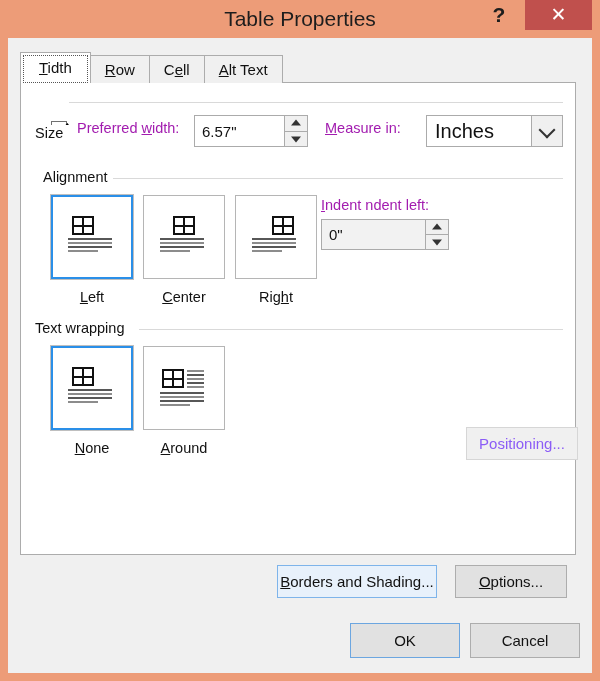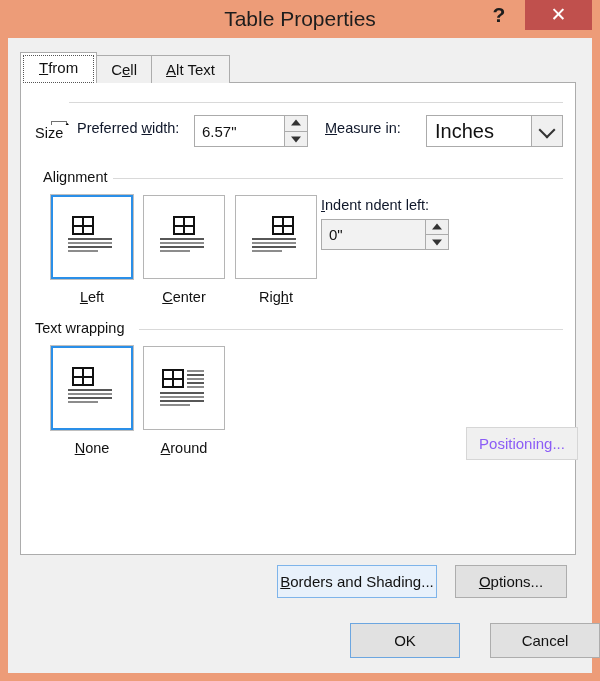--- a/index.html
+++ b/index.html
@@ -147,21 +147,21 @@
   .group-rule {
     position: absolute;
     height: 1px;
     background: #D9D9D9;
   }
 
   
   .lbl {
     position: absolute;
     font-size: 14.5px;
-    color: #0f172a;
+    color: #a21caf;
     white-space: nowrap;
   }
   .lbl u { text-decoration: underline; }
 
   
   .checkbox {
     position: absolute;
     width: 16px;
     height: 16px;
     border: 1px solid #707070;
@@ -363,22 +363,25 @@
   <div class="titlebar">
     <div class="title-text">Table Properties</div>
     <div class="help-btn">?</div>
     <div class="close-btn">✕</div>
   </div>
 
   <div class="client">
 
     <div class="tabstrip">
       <div class="tab active">
-        <span><u>T</u><span>from</span></span>
+        <span><u>T</u><span>idth</span></span>
         <span class="focus-ring"></span>
+      </div>
+      <div class="tab">
+        <u>R</u><span>ow</span>
       </div>
       <div class="tab">
         <span>C</span><u>e</u><span>ll</span>
       </div>
       <div class="tab">
         <u>A</u><span>lt Text</span>
       </div>
     </div>
 
     <div class="tabpanel">
@@ -500,18 +503,18 @@
     <div class="btn focus" style="left:269px; top:527px; width:160px; height:33px;">
       <span><u>B</u><span>orders and Shading...</span></span>
     </div>
     <div class="btn" style="left:447px; top:527px; width:112px; height:33px;">
       <span><u>O</u><span>ptions...</span></span>
     </div>
 
     <div class="btn default" style="left:342px; top:585px; width:110px; height:35px;">
       <span>OK</span>
     </div>
-    <div class="btn" style="left:462px; top:585px; width:110px; height:35px;margin-left:20px;">
+    <div class="btn" style="left:462px; top:585px; width:110px; height:35px;">
       <span>Cancel</span>
     </div>
 
   </div>
 </div>
 
 </body></html>

